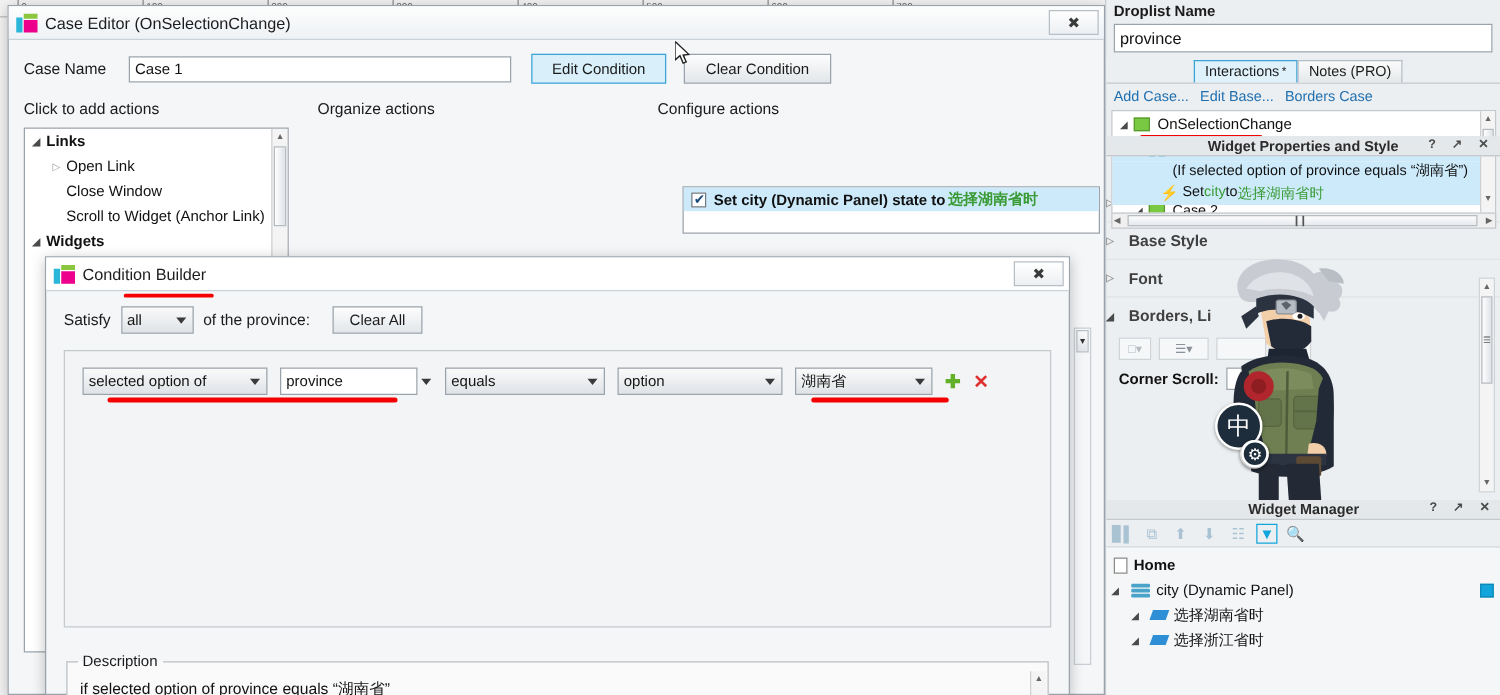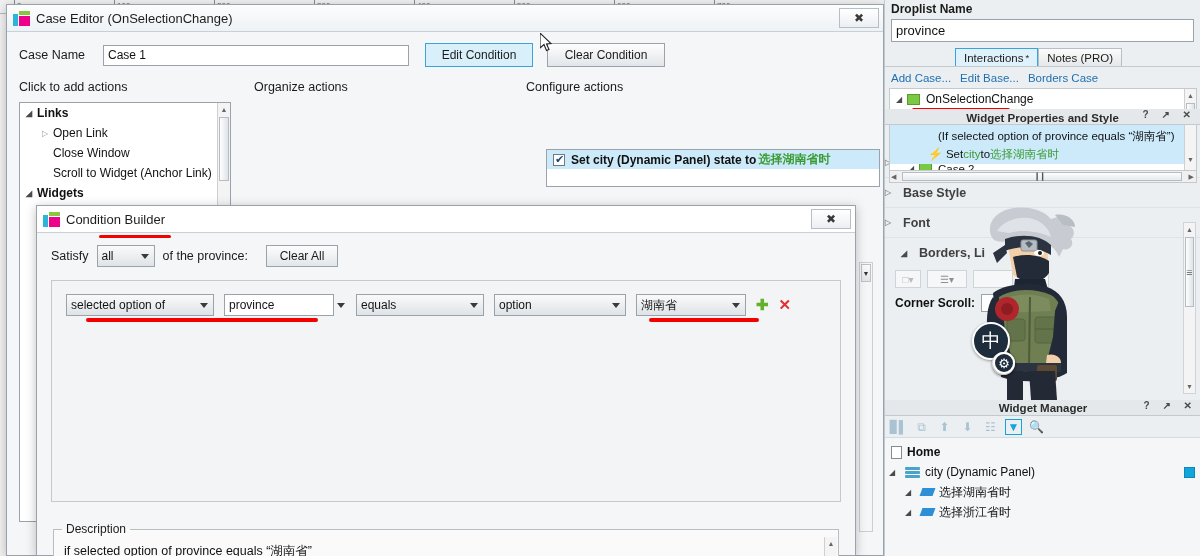--- a/index.html
+++ b/index.html
@@ -375,21 +375,21 @@
       <span>Location + Size</span>
     </div>
     <div class="prop-row">
       <span class="tri closed"></span>
       <span>Base Style</span>
     </div>
     <div class="prop-row">
       <span class="tri closed"></span>
       <span>Font</span>
     </div>
-    <div class="prop-row" style="border-bottom:none;margin-left:16px;">
+    <div class="prop-row" style="border-bottom:none;">
       <span class="tri open"></span>
       <span>Borders, Li</span>
     </div>
 
     <div style="display:flex; gap:6px; padding:2px 0 0 10px; align-items:center;">
       <span style="width:26px;height:18px;border:1px solid #cfd4d8;background:#f6f7f8;display:flex;align-items:center;justify-content:center;color:#b5bcc2;font-size:10px;">□▾</span>
       <span style="width:40px;height:18px;border:1px solid #cfd4d8;background:#f6f7f8;display:flex;align-items:center;justify-content:center;color:#8a9198;font-size:10px;">☰▾</span>
       <span style="width:40px;height:18px;border:1px solid #cfd4d8;background:#f6f7f8;"></span>
       <span style="width:30px;height:18px;border:1px solid #cfd4d8;background:#f6f7f8;display:flex;align-items:center;justify-content:center;color:#8a9198;font-size:10px;">▾</span>
     </div>

